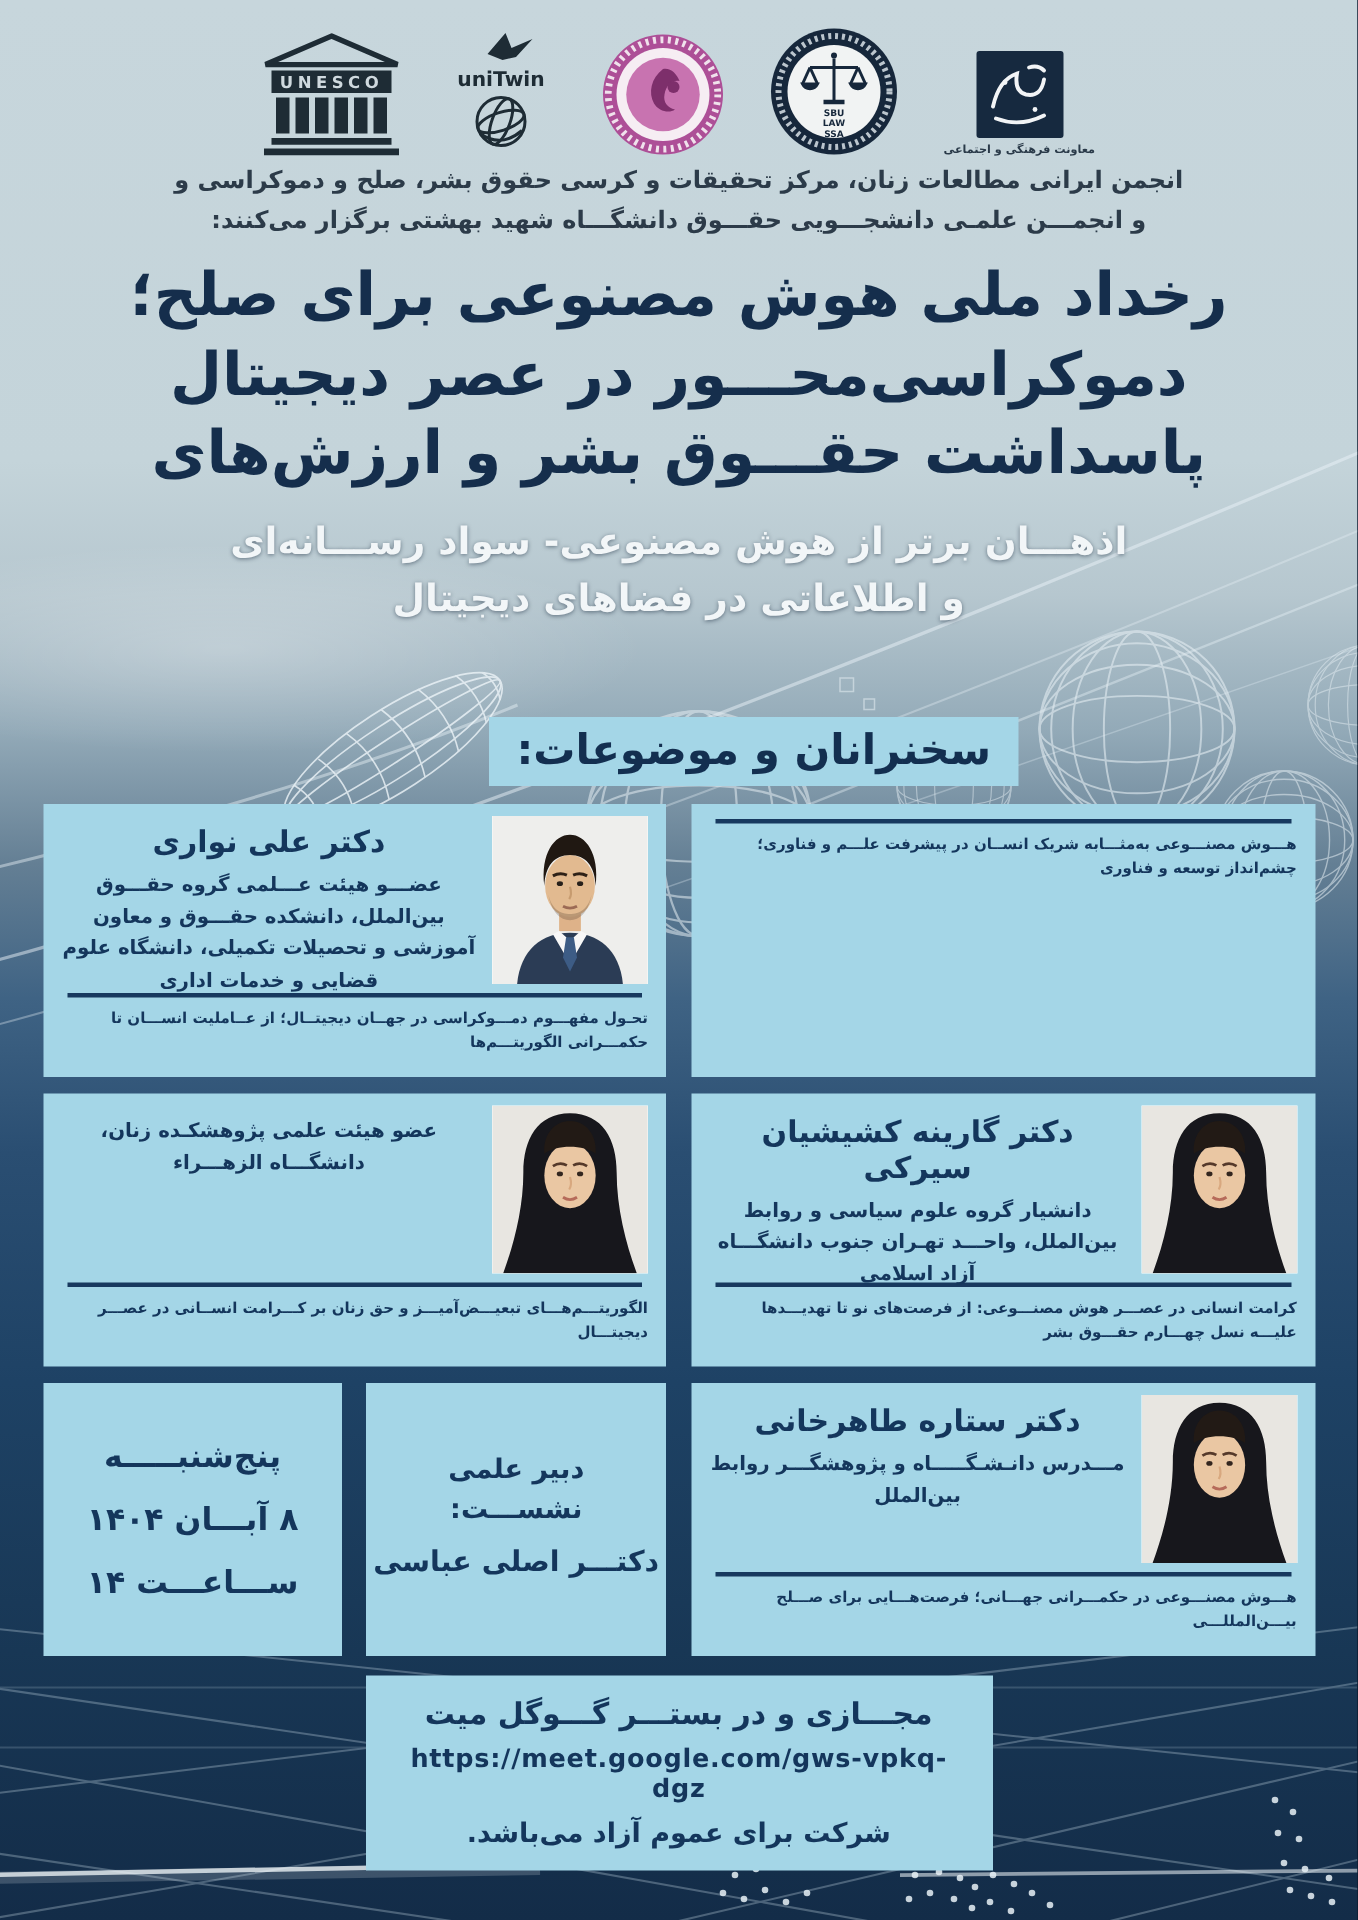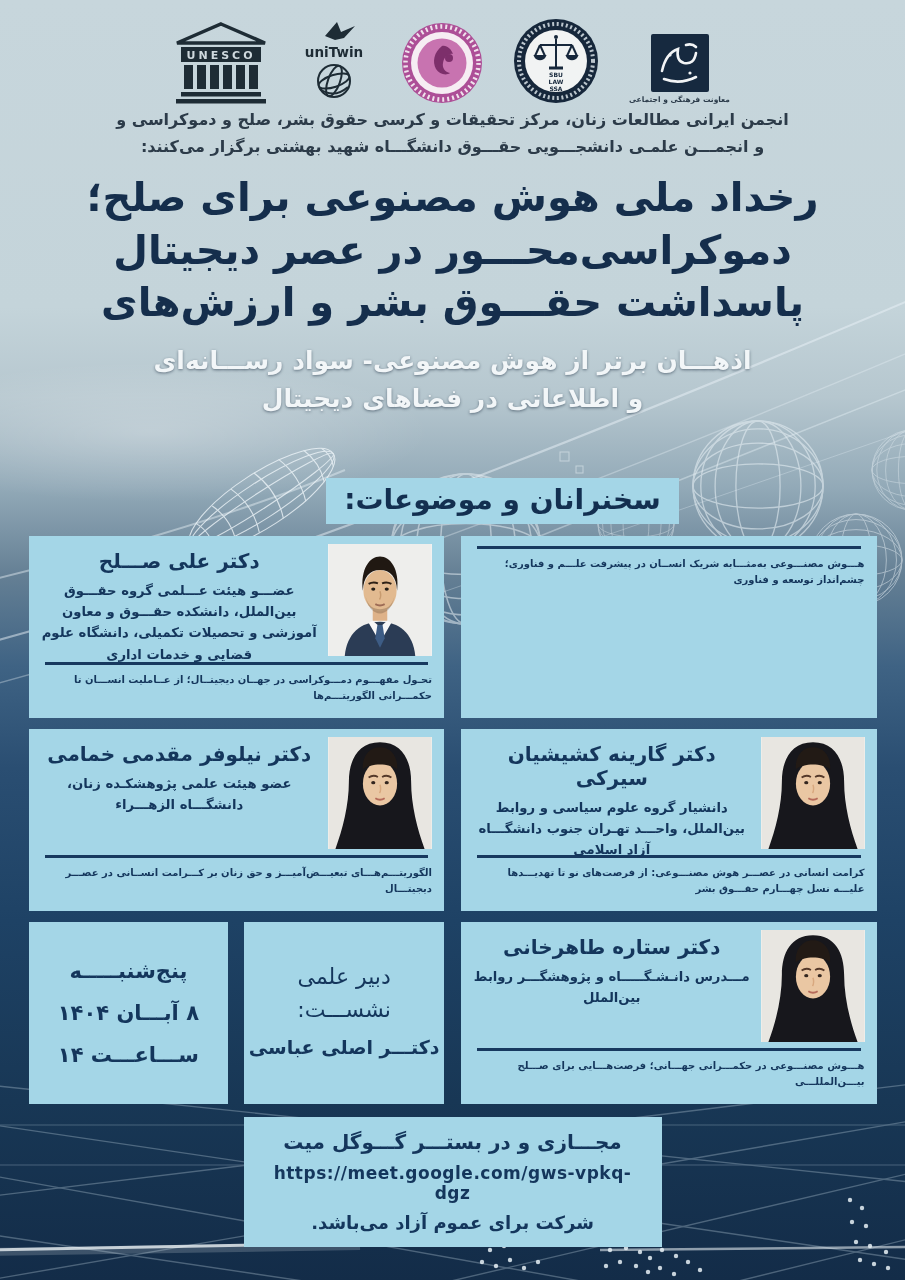--- a/index.html
+++ b/index.html
@@ -36,21 +36,21 @@
   .head{flex:1;display:flex;flex-direction:column;min-width:0}
   .s-name{font-size:20px;font-weight:bold;text-align:center;margin-top:5px}
   .s-role{font-size:13.2px;font-weight:bold;text-align:center;line-height:1.6;margin-top:7px}
   .divider{height:3px;background:#17395f;margin:2px 4px 7px}
   .s-topic{font-size:10px;font-weight:bold;text-align:right;line-height:1.58}
 
   .split{display:flex;gap:16px}
   .box{background:#a4d6e7;height:182px;flex:1;display:flex;flex-direction:column;
        align-items:center;justify-content:center;color:#14365c;overflow:hidden}
   .date-line{font-size:21px;font-weight:bold;margin:9px 0}
-  .sec-line{font-size:22px;font-weight:normal;line-height:1.5}
+  .sec-line{font-size:18px;font-weight:bold;line-height:1.5}
   .sec-name{font-size:19px;font-weight:bold;margin:10px 0 9px}
   .sec-desc{font-size:12.8px;font-weight:bold;line-height:1.62;text-align:center;padding:0 8px}
 
   
   .meet{width:418px;margin:13px auto 0;background:#a4d6e7;color:#14365c;text-align:center;padding:13px 14px 14px}
   .meet-mode{font-size:20px;font-weight:bold}
   .meet-url{direction:ltr;font-size:17px;font-weight:bold;letter-spacing:.5px;margin:9px 0;cursor:pointer}
   .meet-note{font-size:18px;font-weight:bold}
 
   .sym-store{position:absolute;width:0;height:0;overflow:hidden}
@@ -319,21 +319,21 @@
       </div>
 
       <div class="card">
         <div class="card-top">
           <div class="photo">
             <svg viewBox="0 0 100 108">
                 <use href="#av-m"></use>
               </svg>
           </div>
           <div class="head">
-            <div class="s-name">دکتر علی صـــلح</div>
+            <div class="s-name">دکتر علی نواری</div>
             <div class="s-role">عضـــو هیئت عـــلمی گروه حقـــوق بین‌الملل، دانشکده حقـــوق و معاون آموزشی و تحصیلات تکمیلی، دانشگاه علوم قضایی و خدمات اداری</div>
           </div>
         </div>
         <div class="divider"></div>
         <div class="s-topic">تحـول مفهـــوم دمـــوکراسی در جهــان دیجیتــال؛ از عــاملیت انســـان تا حکمـــرانی الگوریتـــم‌ها</div>
       </div>
 
       <div class="card">
         <div class="card-top">
           <div class="photo">
@@ -351,21 +351,20 @@
       </div>
 
       <div class="card">
         <div class="card-top">
           <div class="photo">
             <svg viewBox="0 0 100 108">
                 <use href="#av-f"></use>
               </svg>
           </div>
           <div class="head">
-            <div class="s-name">دکتر نیلوفر مقدمی خمامی</div>
             <div class="s-role">عضو هیئت علمی پژوهشکـده زنان، دانشگـــاه الزهـــراء</div>
           </div>
         </div>
         <div class="divider"></div>
         <div class="s-topic">الگوریتـــم‌هـــای تبعیـــض‌آمیـــز و حق زنان بر کـــرامت انســانی در عصـــر دیجیتـــال</div>
       </div>
 
       <div class="card">
         <div class="card-top">
           <div class="photo">

